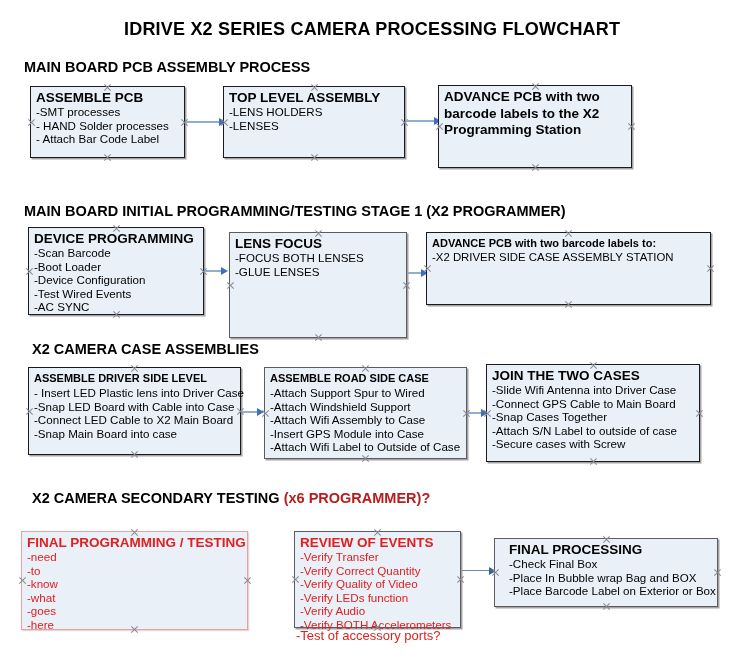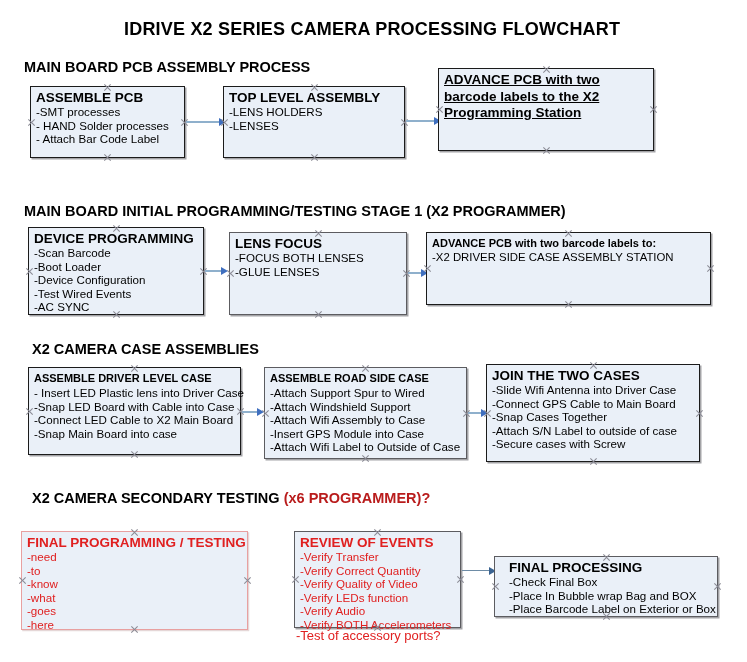--- a/index.html
+++ b/index.html
@@ -103,21 +103,21 @@
     </ul>
     <span class="hx" style="left:50%;top:0;"></span>
     <span class="hx" style="left:50%;top:100%;"></span>
     <span class="hx" style="left:0;top:50%;"></span>
     <span class="hx" style="left:100%;top:50%;"></span>
   </div>
 
   <div class="conn" style="left:406px;top:120px;width:33px;"></div>
   <div class="arrow" style="left:434px;top:116.5px;"></div>
 
-  <div class="node all-bold" style="left:438px;top:68px;width:216px;height:83px;text-decoration:underline;">
+  <div class="node all-bold" style="left:438px;top:85px;width:194px;height:83px;">
     <span class="ttl">ADVANCE PCB with two barcode labels to the  X2 Programming Station</span>
     <span class="hx" style="left:50%;top:0;"></span>
     <span class="hx" style="left:50%;top:100%;"></span>
     <span class="hx" style="left:0;top:50%;"></span>
     <span class="hx" style="left:100%;top:50%;"></span>
   </div>
 
   <div class="section-head" style="left:24px;top:203px;">MAIN BOARD INITIAL PROGRAMMING/TESTING STAGE 1 (X2 PROGRAMMER)</div>
 
   <div class="node" style="left:28px;top:227px;width:176px;height:88px;">
@@ -131,21 +131,21 @@
     </ul>
     <span class="hx" style="left:50%;top:0;"></span>
     <span class="hx" style="left:50%;top:100%;"></span>
     <span class="hx" style="left:0;top:50%;"></span>
     <span class="hx" style="left:100%;top:50%;"></span>
   </div>
 
   <div class="conn" style="left:205px;top:270px;width:20px;"></div>
   <div class="arrow" style="left:221px;top:266.5px;"></div>
 
-  <div class="node gray-node" style="left:229px;top:232px;width:178px;height:83px;">
+  <div class="node gray-node" style="left:229px;top:232px;width:178px;height:106px;">
     <span class="ttl">LENS FOCUS</span>
     <ul>
       <li>-FOCUS BOTH LENSES</li>
       <li>-GLUE LENSES</li>
     </ul>
     <span class="hx" style="left:50%;top:0;"></span>
     <span class="hx" style="left:50%;top:100%;"></span>
     <span class="hx" style="left:0;top:50%;"></span>
     <span class="hx" style="left:100%;top:50%;"></span>
   </div>
@@ -160,21 +160,21 @@
     </ul>
     <span class="hx" style="left:50%;top:0;"></span>
     <span class="hx" style="left:50%;top:100%;"></span>
     <span class="hx" style="left:0;top:50%;"></span>
     <span class="hx" style="left:100%;top:50%;"></span>
   </div>
 
   <div class="section-head" style="left:32px;top:341px;">X2 CAMERA CASE ASSEMBLIES</div>
 
   <div class="node" style="left:28px;top:367px;width:213px;height:88px;">
-    <span class="ttl sm">ASSEMBLE DRIVER LEVEL CASE</span>
+    <span class="ttl sm">ASSEMBLE DRIVER SIDE LEVEL</span>
     <ul>
       <li>- Insert LED Plastic lens into Driver Case</li>
       <li>-Snap LED Board with Cable into Case</li>
       <li>-Connect LED Cable to X2 Main Board</li>
       <li>-Snap Main Board into case</li>
     </ul>
     <span class="hx" style="left:50%;top:0;"></span>
     <span class="hx" style="left:50%;top:100%;"></span>
     <span class="hx" style="left:0;top:50%;"></span>
     <span class="hx" style="left:100%;top:50%;"></span>
@@ -251,21 +251,21 @@
     <span class="hx" style="left:0;top:50%;"></span>
     <span class="hx" style="left:100%;top:50%;"></span>
   </div>
 
   <div style="position:absolute;left:296px;top:629px;font-size:13px;color:#e02020;
               line-height:13.6px;white-space:nowrap;">-Test of accessory ports?</div>
 
   <div class="conn dark" style="left:462px;top:570px;width:33px;"></div>
   <div class="arrow dark" style="left:489px;top:566.5px;"></div>
 
-  <div class="node gray-node" style="left:494px;top:556px;width:224px;height:61px;padding-left:14px;">
+  <div class="node gray-node" style="left:494px;top:538px;width:224px;height:69px;padding-left:14px;">
     <span class="ttl">FINAL PROCESSING</span>
     <ul>
       <li>-Check Final Box</li>
       <li>-Place In Bubble wrap Bag and BOX</li>
       <li>-Place Barcode Label on Exterior or Box</li>
     </ul>
     <span class="hx" style="left:50%;top:0;"></span>
     <span class="hx" style="left:50%;top:100%;"></span>
     <span class="hx" style="left:0;top:50%;"></span>
     <span class="hx" style="left:100%;top:50%;"></span>

